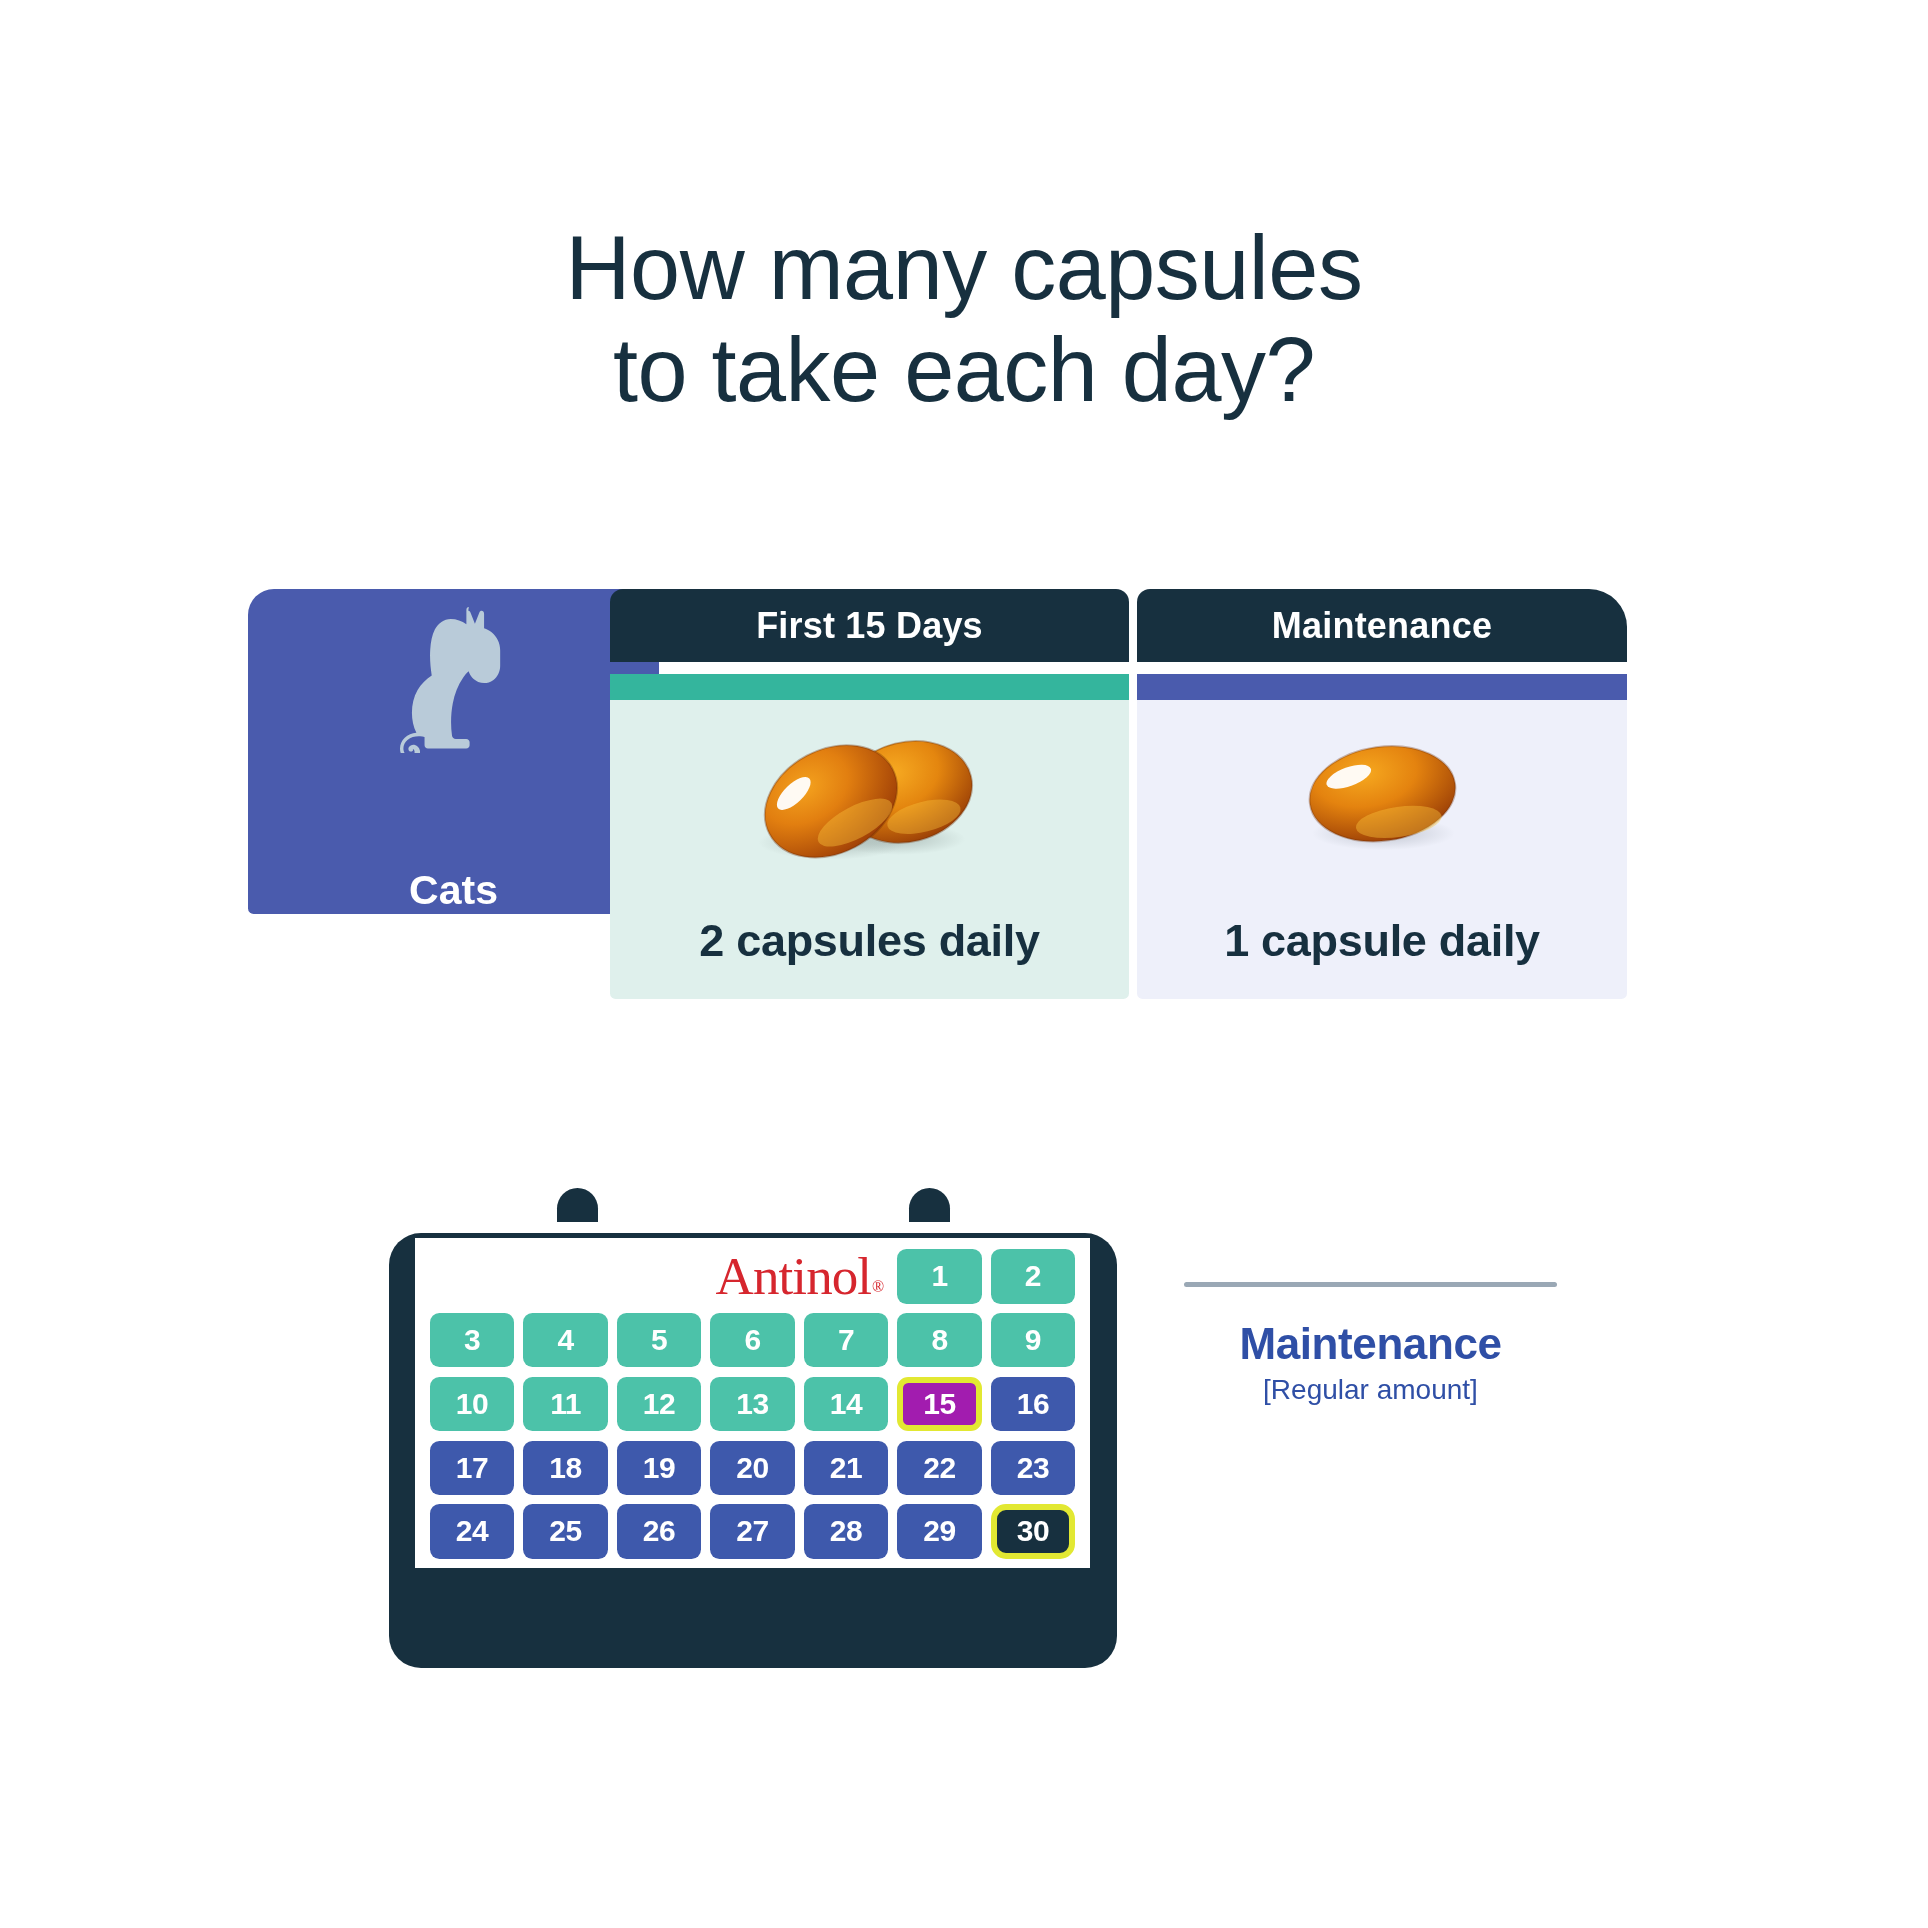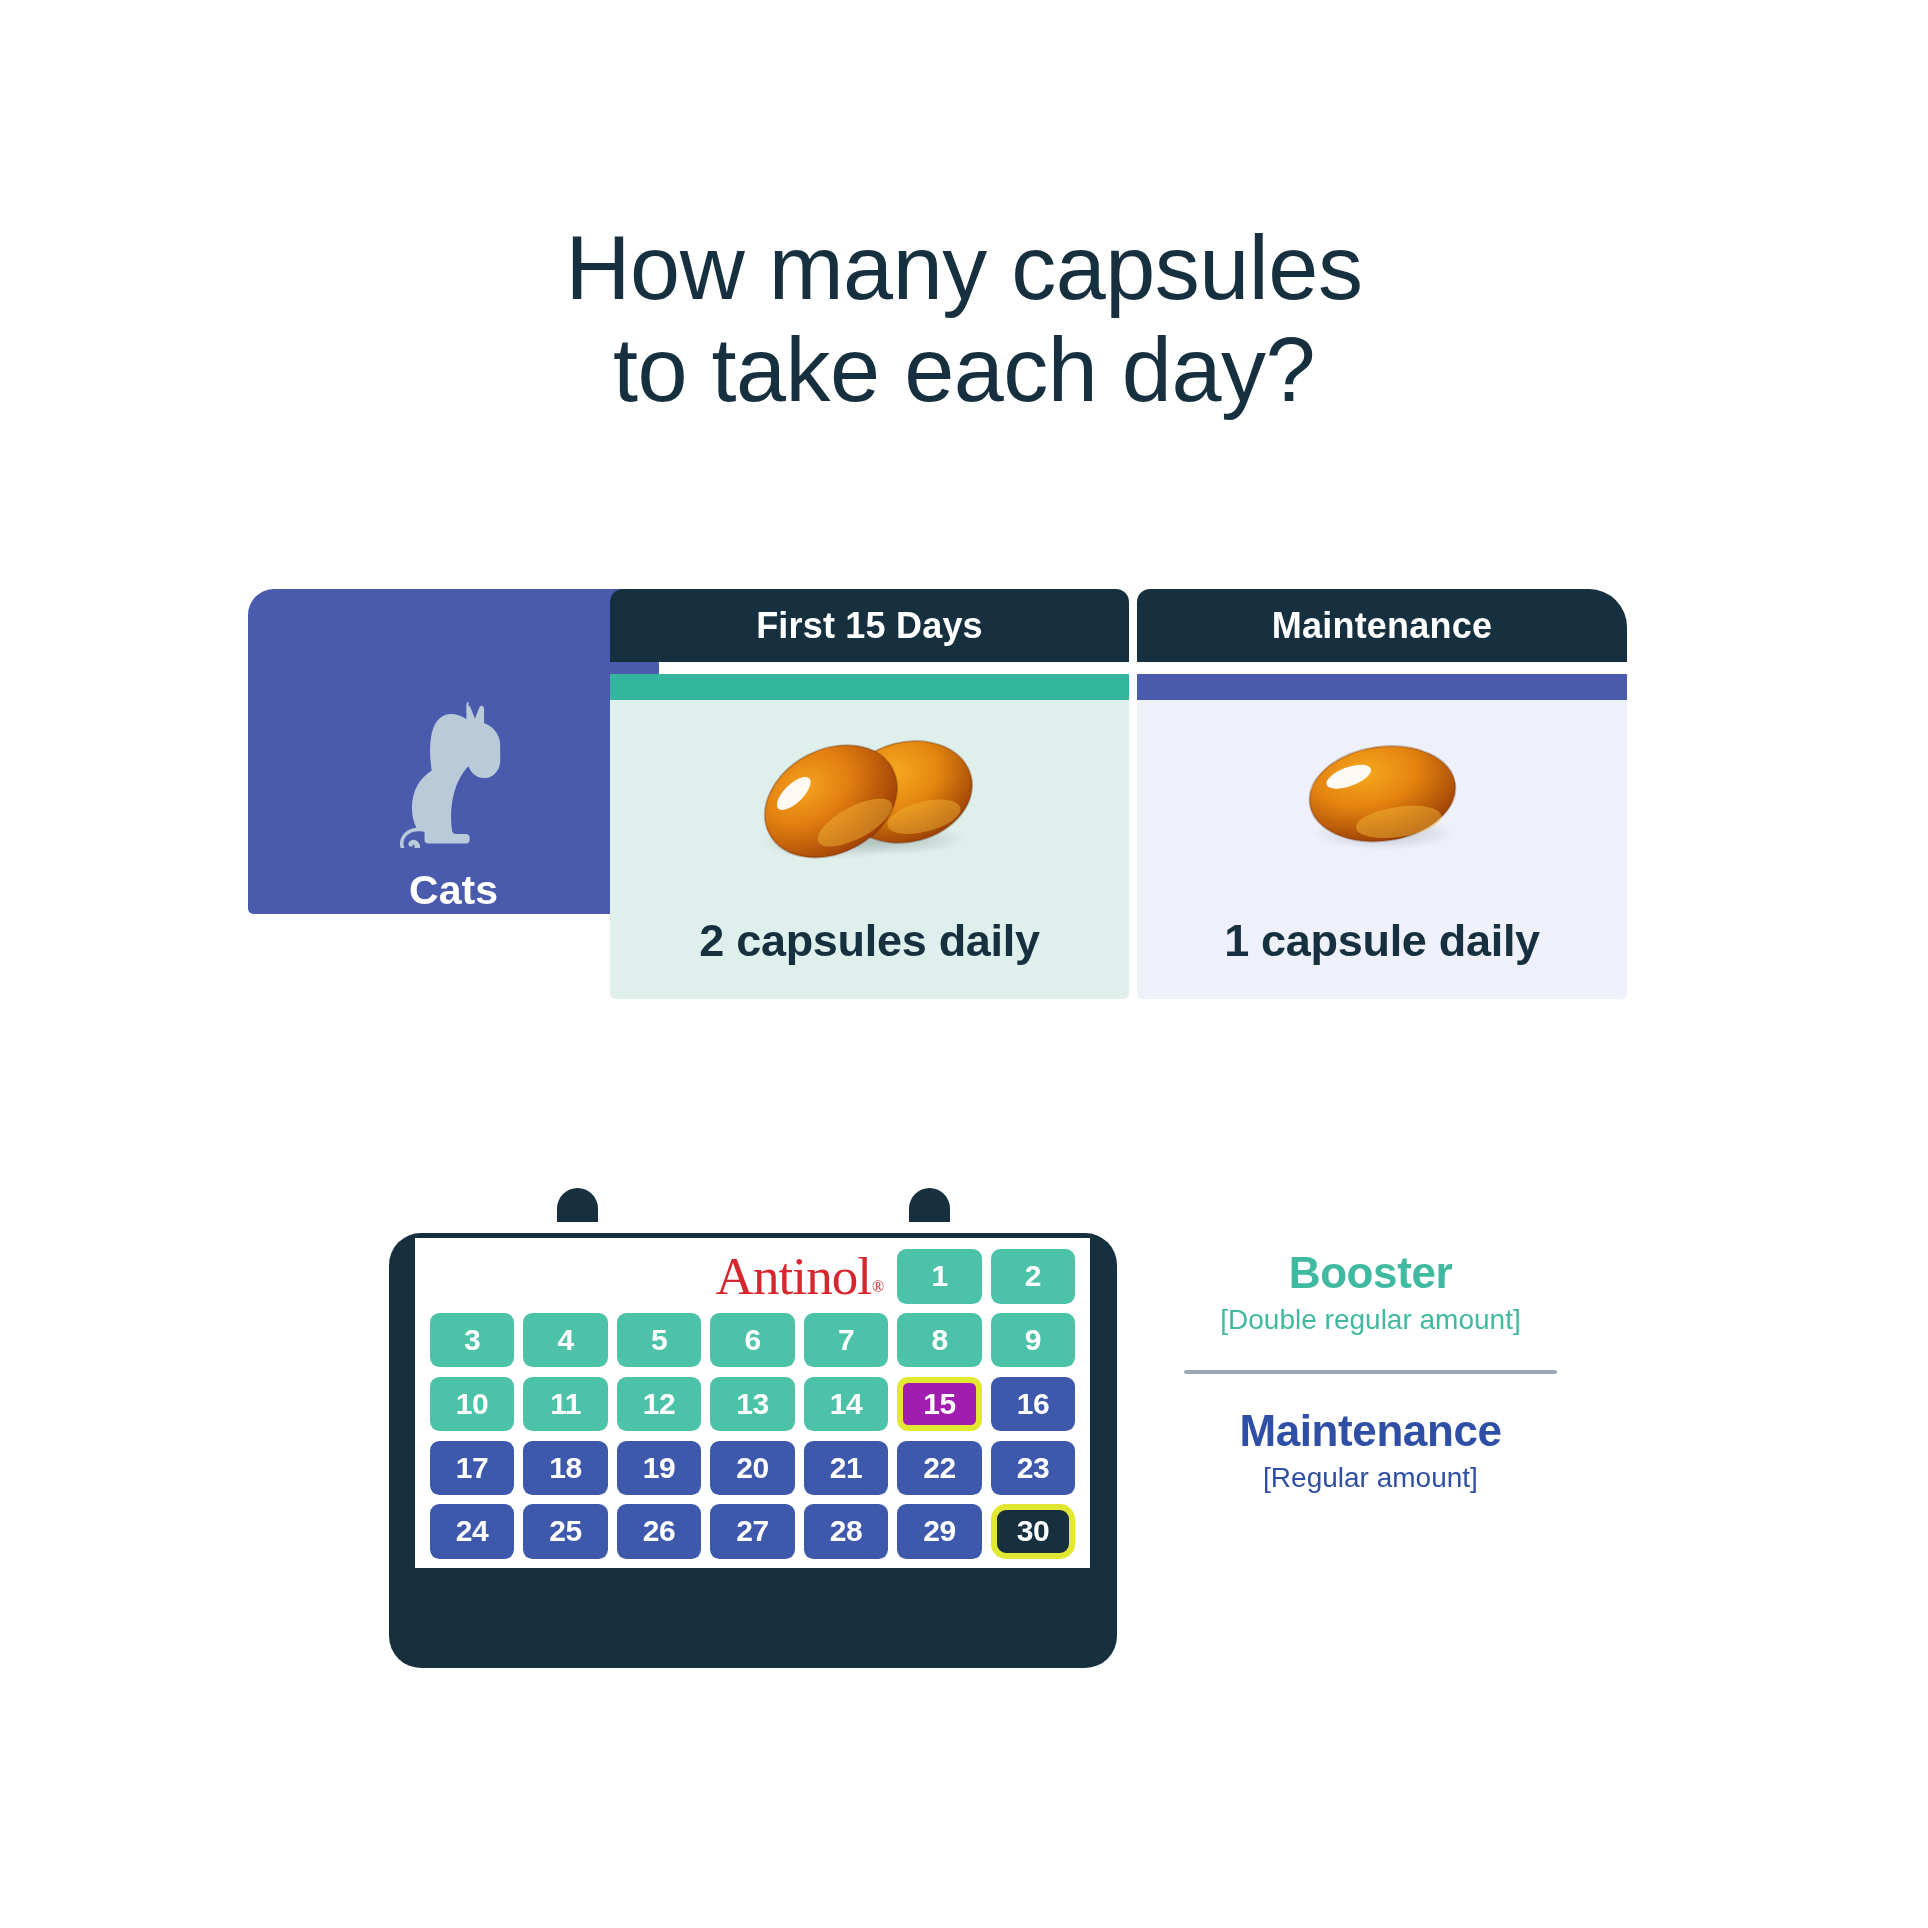--- a/index.html
+++ b/index.html
@@ -72,21 +72,21 @@
   #cell-animal {
     left: 0;
     top: 85px;
     width: 411px;
     height: 325px;
     background: #4a5bad;
     border-radius: 26px 5.6px 5.6px 5.6px;
     display: flex;
     flex-direction: column;
     align-items: center;
-    justify-content: flex-end;
+    justify-content: space-between;
   }
   #cat-icon { width: 124px; height: 151px; margin-top: 13px; }
   #animal-label {
     color: #ffffff;
     font-size: 41px;
     font-weight: 800;
     margin-top: 19px;
   }
 
   #cell-first15 { left: 362px; width: 519px; background: #dff0ec; }
@@ -457,24 +457,20 @@
             <span>29</span>
           </div>
           <div class="day mark-30">
             <span>30</span>
           </div>
         </div>
     </div>
   </div>
 
   <div id="legend">
-    <div id="legend-booster">
-      <div class="legend-title">Booster</div>
-      <div class="legend-sub">[Double regular amount]</div>
-    </div>
     <div id="legend-divider"></div>
     <div id="legend-maintenance">
       <div class="legend-title">Maintenance</div>
       <div class="legend-sub">[Regular amount]</div>
     </div>
   </div>
 
 </div>
 
 

